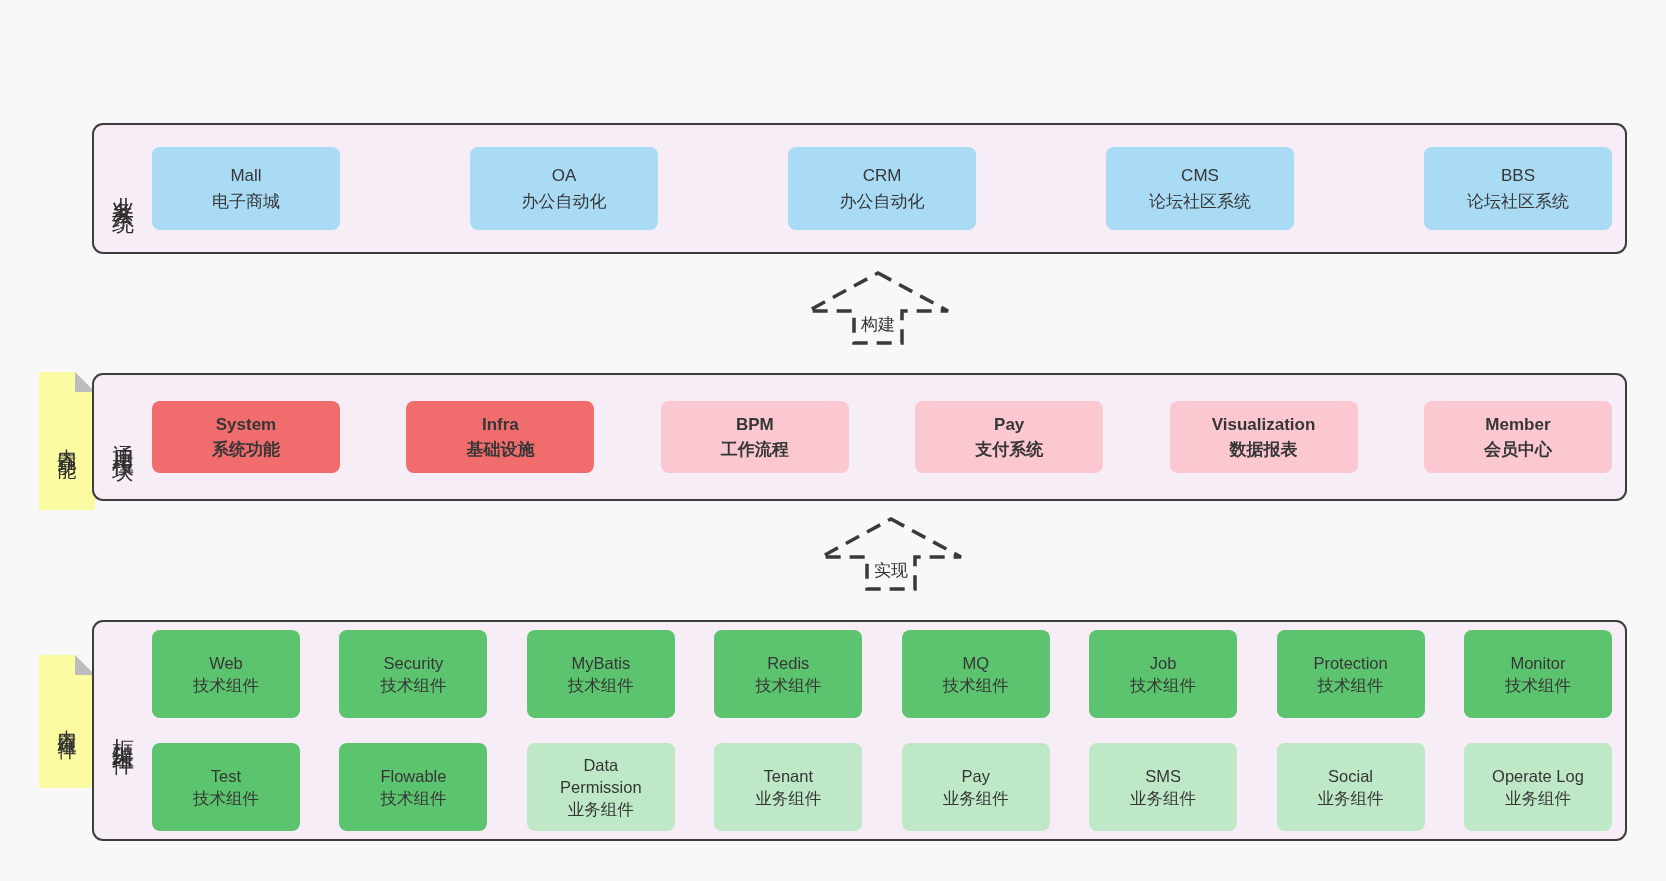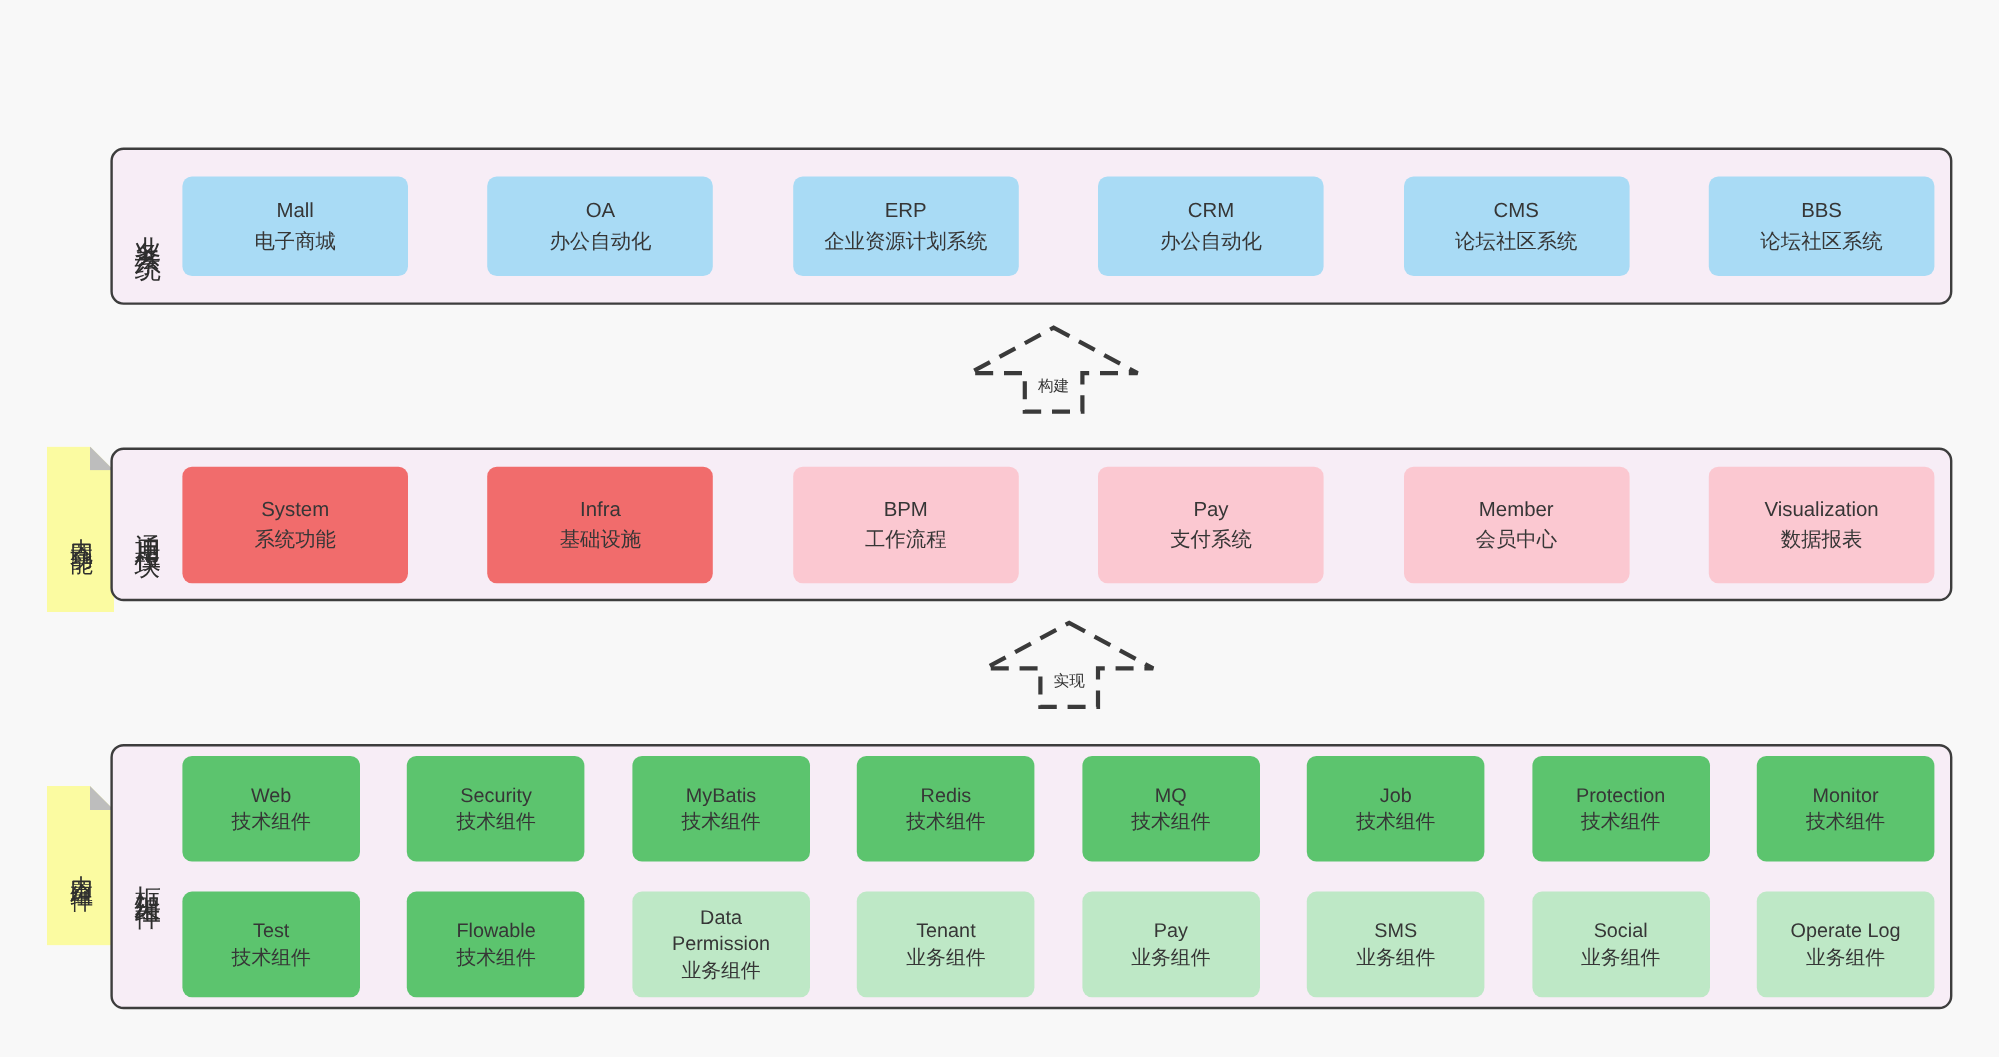--- a/index.html
+++ b/index.html
@@ -10,63 +10,59 @@
         border:2.5px solid var(--band_border,#3d3d3d);border-radius:11px;display:flex;z-index:2;}
   .band-label{width:58px;flex:0 0 58px;display:flex;align-items:center;justify-content:center;
         writing-mode:vertical-rl;text-orientation:upright;font-size:22px;letter-spacing:5px;
         color:#2e2e2e;}
   .band-content{flex:1;display:flex;flex-direction:column;justify-content:center;gap:25px;padding-right:13px;}
   .row{display:flex;justify-content:space-between;}
 
   .box{border-radius:8px;display:flex;flex-direction:column;align-items:center;justify-content:center;
        text-align:center;font-size:17px;line-height:1.5;color:var(--text,#363636);}
   .band-1 .box{width:188px;height:83px;}
-  .band-2 .box{width:188px;height:97px;}
+  .band-2 .box{width:188px;height:72px;font-weight:bold;}
   .band-3 .box{width:140px;height:88px;font-size:16.5px;line-height:1.35;padding:0 4px;}
   .box .en{white-space:pre-line;}
   .v-blue{background:var(--blue,#a9dbf5);}
   .v-red{background:var(--red,#f16c6c);}
   .v-pink{background:var(--pink,#fbc8d1);}
   .v-green-dark{background:var(--green_dark,#5cc46e);}
   .v-green-light{background:var(--green_light,#bee8c6);}
 
   .sticky{position:absolute;left:39px;width:56px;z-index:1;}
   .sticky-body{position:absolute;inset:0;background:var(--sticky_yellow,#fbfba1);
        clip-path:polygon(0 0,calc(100% - 20px) 0,100% 20px,100% 100%,0 100%);}
   .sticky-fold{position:absolute;top:0;right:0;width:20px;height:20px;
        background:var(--sticky_fold,#bdbdbd);clip-path:polygon(0 0,100% 100%,0 100%);}
   .sticky-text{position:absolute;inset:0;display:flex;align-items:center;justify-content:center;
        writing-mode:vertical-rl;text-orientation:upright;font-size:19px;letter-spacing:4px;color:#2e2e2e;}
 
   .arrow{position:absolute;width:146px;height:76px;z-index:1;}
   .arrow svg{display:block;width:100%;height:100%;}
   .arrow path{fill:none;stroke:#3a3a3a;stroke-width:3.5;stroke-dasharray:15 9;}
   .arrow-label{position:absolute;left:50%;transform:translateX(-50%);top:43px;
-       font-size:13px;color:#333;background:var(--page_bg,#f8f8f8);padding:0 3px;white-space:nowrap;}
+       font-size:17px;color:#333;background:var(--page_bg,#f8f8f8);padding:0 3px;white-space:nowrap;}
 </style>
 </head>
 <body>
 
 <div id="canvas">
 
   <div class="band band-1" style="top:123px;height:127px;">
     <div class="band-label">业务系统</div>
     <div class="band-content">
       <div class="row">
         <div class="box v-blue">
             <span class="en">Mall</span>
             <span class="zh">电子商城</span>
           </div>
         <div class="box v-blue">
             <span class="en">OA</span>
             <span class="zh">办公自动化</span>
-          </div>
-        <div class="box v-blue">
-            <span class="en">ERP</span>
-            <span class="zh">企业资源计划系统</span>
           </div>
         <div class="box v-blue">
             <span class="en">CRM</span>
             <span class="zh">办公自动化</span>
           </div>
         <div class="box v-blue">
             <span class="en">CMS</span>
             <span class="zh">论坛社区系统</span>
           </div>
         <div class="box v-blue">
@@ -104,26 +100,26 @@
           </div>
         <div class="box v-pink">
             <span class="en">BPM</span>
             <span class="zh">工作流程</span>
           </div>
         <div class="box v-pink">
             <span class="en">Pay</span>
             <span class="zh">支付系统</span>
           </div>
         <div class="box v-pink">
+            <span class="en">Visualization</span>
+            <span class="zh">数据报表</span>
+          </div>
+        <div class="box v-pink">
             <span class="en">Member</span>
             <span class="zh">会员中心</span>
-          </div>
-        <div class="box v-pink">
-            <span class="en">Visualization</span>
-            <span class="zh">数据报表</span>
           </div>
       </div>
     </div>
   </div>
 
   <div class="arrow" style="left:818px;top:516px;">
     <svg viewBox="0 0 146 76">
       <path d="M73,3 L143,41 L97,41 L97,73 L49,73 L49,41 L3,41 Z"></path>
     </svg>
     <span class="arrow-label">实现</span>

